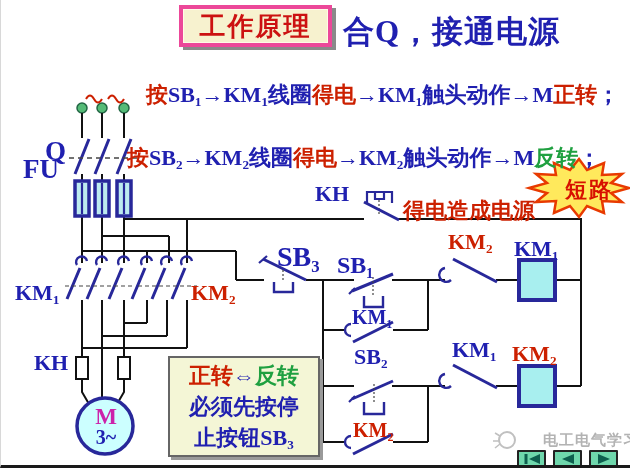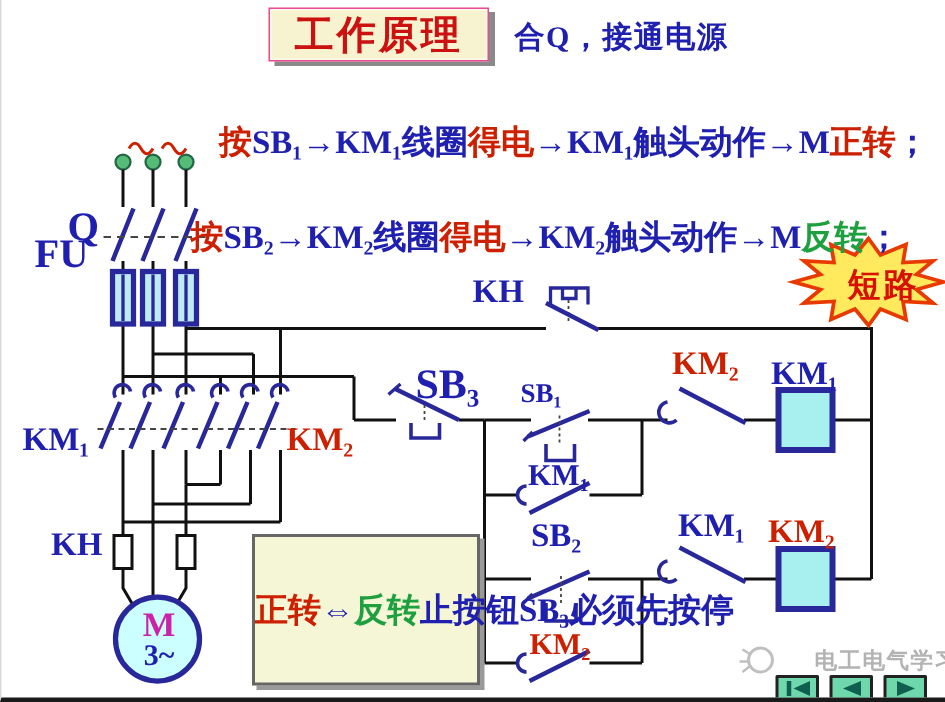--- a/index.html
+++ b/index.html
@@ -11,35 +11,35 @@
   }
   .abs{position:absolute;white-space:nowrap;}
   
   .c-blue{color:#2020B0;}
   .c-red{color:#CC2000;}
   .c-green{color:#1FA040;}
   .c-magenta{color:#CC22AA;}
   
   .title-box{
     left:178px;top:5px;width:145px;height:34px;
-    background:#F7F2CF;border:1px solid #ec4899;
+    background:#F7F2CF;border:4px solid #ec4899;
     box-shadow:4px 3px 0 #8a8a8a, inset 0 0 0 1px #fffbe8;
     display:flex;align-items:center;justify-content:center;
     font-size:26px;font-weight:bold;color:#CC1111;letter-spacing:2px;
   }
-  .subtitle{left:342px;top:11px;font-size:20px;font-weight:bold;color:#2020B0;letter-spacing:1px;}
+  .subtitle{left:342px;top:11px;font-size:31px;font-weight:bold;color:#2020B0;letter-spacing:1px;}
   .pline{font-size:22px;font-weight:bold;letter-spacing:0px;margin-top:28px;}
   
   .lbl{position:absolute;font-weight:bold;white-space:nowrap;}
   
   .note-box{
     left:167px;top:356px;width:148px;height:97px;
     background:#F4F6D6;border:2px solid #666;
     box-shadow:3px 3px 0 #9a9a9a;
-    display:flex;flex-direction:row;align-items:center;
+    display:flex;flex-direction:column;align-items:center;justify-content:center;
     font-weight:bold;font-size:22px;line-height:31px;
   }
   
   .watermark-text{left:542px;top:431px;font-size:15px;font-weight:bold;color:#b3b3b3;letter-spacing:1px;}
   .nav-btn{
     position:absolute;width:29px;height:17px;padding:0;margin:0;
     background:#6FD7AC;border:2px solid #222;border-radius:1px;
     display:flex;align-items:center;justify-content:center;cursor:pointer;
   }
   .burst-text{left:546px;top:175px;width:66px;text-align:right;font-size:22px;font-weight:bold;color:#D81000;letter-spacing:2px;}
@@ -185,46 +185,49 @@
     <span>工作原理</span>
   </div>
   <div class="abs subtitle">合Q，接通电源</div>
 
   <div class="abs pline" style="left:145px;top:52px">
     <span class="c-red">按</span><span class="c-blue">SB₁→KM₁线圈</span><span class="c-red">得电</span><span class="c-blue">→KM₁触头动作→M</span><span class="c-red">正转</span><span class="c-blue">；</span>
   </div>
   <div class="abs pline" style="left:126px;top:115px">
     <span class="c-red">按</span><span class="c-blue">SB₂→KM₂线圈</span><span class="c-red">得电</span><span class="c-blue">→KM₂触头动作→M</span><span class="c-green">反转</span><span class="c-blue">；</span>
   </div>
+  <div class="abs pline" style="left:402px;top:168px">
+    <span class="c-red">得电造成电源</span>
+  </div>
   <div class="abs burst-text">短路</div>
 
   <div class="lbl c-blue" style="left:44px;top:136px;font-size:27px">Q</div>
   <div class="lbl c-blue" style="left:22px;top:154px;font-size:27px">FU</div>
   <div class="lbl c-blue" style="left:14px;top:280px;font-size:22px">KM₁</div>
   <div class="lbl c-red" style="left:190px;top:280px;font-size:22px">KM₂</div>
   <div class="lbl c-blue" style="left:33px;top:350px;font-size:22px">KH</div>
   <div class="lbl c-blue" style="left:314px;top:181px;font-size:22px">KH</div>
   <div class="lbl c-blue" style="left:276px;top:241px;font-size:28px">SB₃</div>
-  <div class="lbl c-blue" style="left:346px;top:252px;font-size:18px">SB₁</div>
+  <div class="lbl c-blue" style="left:336px;top:252px;font-size:24px">SB₁</div>
   <div class="lbl c-blue" style="left:351px;top:306px;font-size:20px">KM₁</div>
   <div class="lbl c-red" style="left:447px;top:229px;font-size:22px">KM₂</div>
   <div class="lbl c-blue" style="left:513px;top:236px;font-size:22px">KM₁</div>
   <div class="lbl c-blue" style="left:353px;top:344px;font-size:22px">SB₂</div>
   <div class="lbl c-blue" style="left:451px;top:337px;font-size:22px">KM₁</div>
   <div class="lbl c-red" style="left:511px;top:341px;font-size:22px">KM₂</div>
   <div class="lbl c-red" style="left:352px;top:419px;font-size:20px">KM₂</div>
   <div class="lbl c-magenta" style="left:88px;top:404px;width:34px;text-align:center;font-size:23px">M</div>
   <div class="lbl c-blue" style="left:86px;top:426px;width:38px;text-align:center;font-size:20px">3~</div>
 
   <div class="abs note-box">
     <div>
       <span class="c-red">正转</span><span class="c-blue">⇔</span><span class="c-green">反转</span>
     </div>
+    <div class="c-blue">必须先按停</div>
     <div class="c-blue">止按钮SB₃</div>
-    <div class="c-blue">必须先按停</div>
   </div>
 
   <div class="abs" style="left:488px;top:427px">
     <svg width="34" height="26" viewBox="0 0 34 26">
       <circle cx="18" cy="13" r="8" fill="none" stroke="#c0c0c0" stroke-width="2"></circle>
       <path d="M6 6 L11 9 M4 14 H10 M6 21 L11 17" stroke="#c0c0c0" stroke-width="1.6" fill="none"></path>
     </svg>
   </div>
   <div class="abs watermark-text">电工电气学习</div>
 

